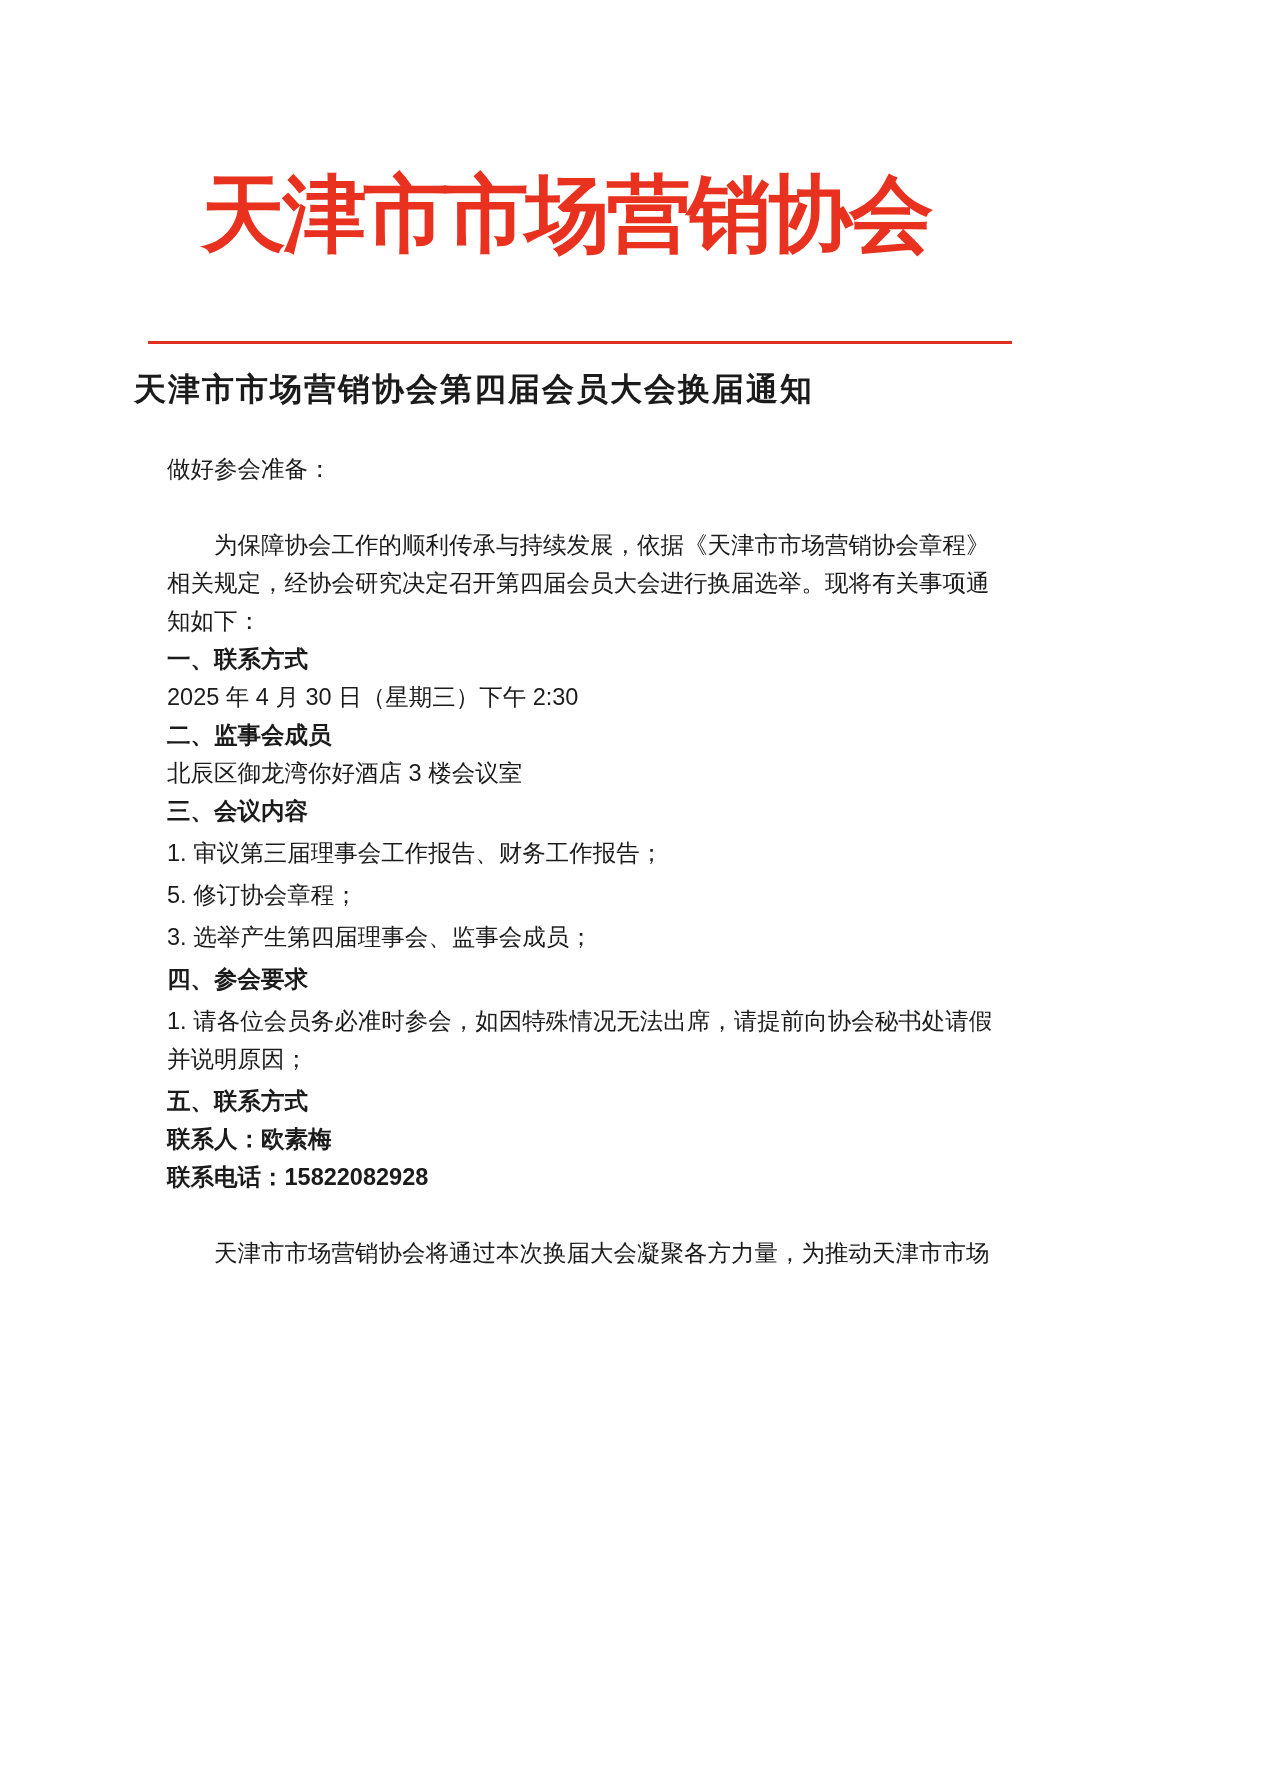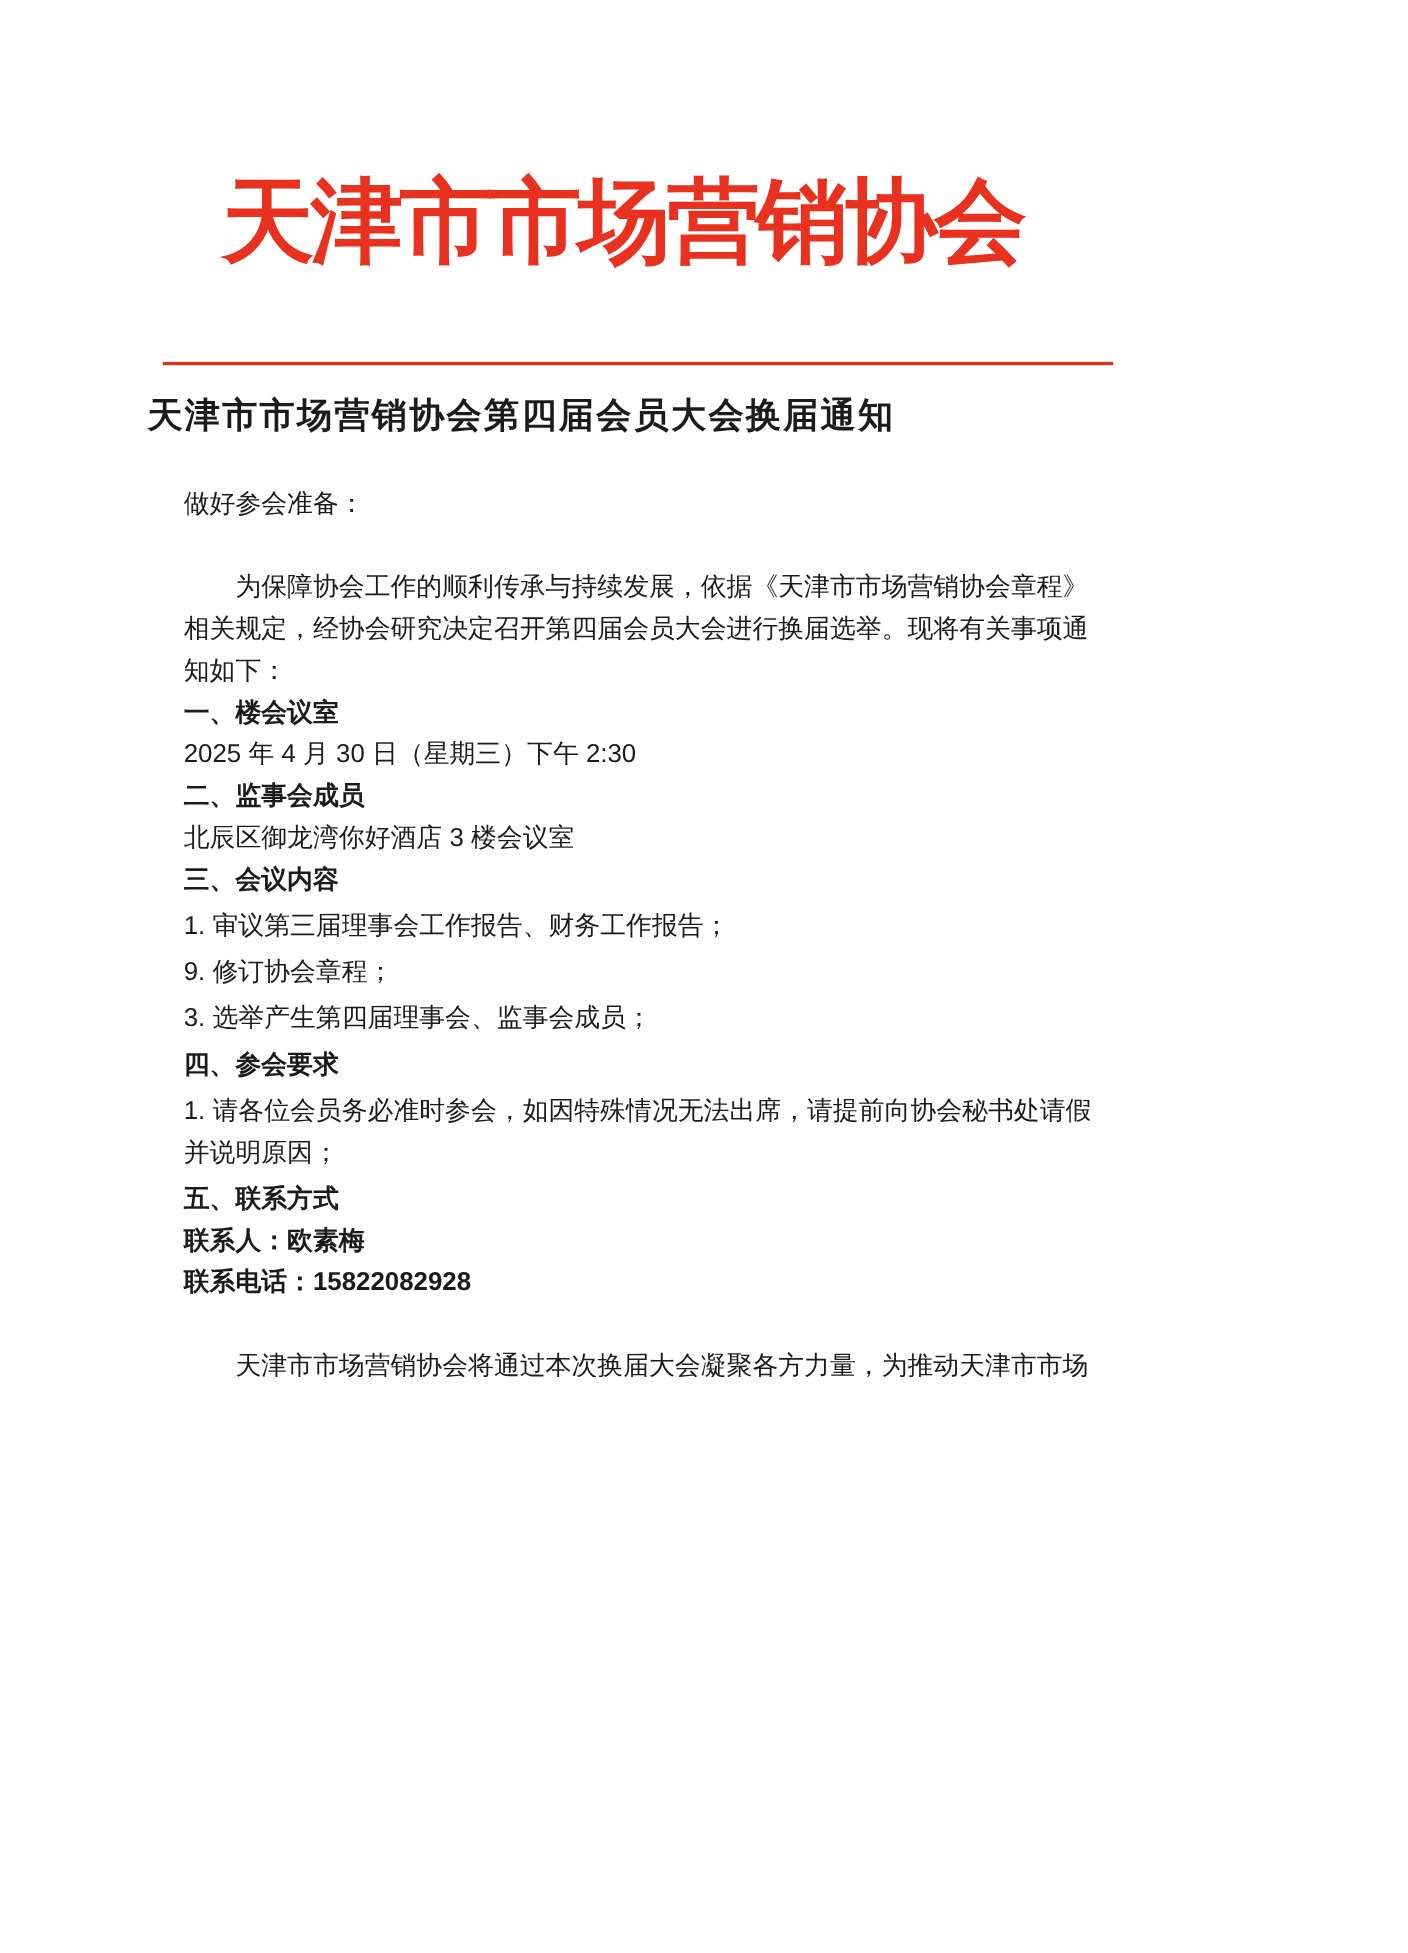--- a/index.html
+++ b/index.html
@@ -1,17 +1,17 @@
 <!DOCTYPE html>
 <html><head>
 <meta charset="utf-8">
 <style>
   html,body { margin:0; padding:0; background:#ffffff; }
   .page {
-    position:relative; width:1280px; height:1252px; margin:0 auto;
+    position:relative; width:1280px; height:1252px; margin:12px auto;
     background:#ffffff; overflow:hidden;
     font-family:"Liberation Sans","DejaVu Sans",sans-serif;
     color:#1b1b1b;
   }
   .org-header {
     position:absolute; left:134px; top:150px; width:864px;
     text-align:center;
     font-family:"Liberation Serif","DejaVu Serif",serif;
     font-weight:700; font-size:84px; line-height:106px;
     letter-spacing:-3px; color:#e8311f; white-space:nowrap;
@@ -66,29 +66,29 @@
   <div class="org-header">天津市市场营销协会</div>
 
   <div class="rule"></div>
 
   <div class="doc-title">天津市市场营销协会第四届会员大会换届通知</div>
 
   <div class="body-block">
     <p>做好参会准备：</p>
     <p class="intro">为保障协会工作的顺利传承与持续发展，依据《天津市市场营销协会章程》相关规定，经协会研究决定召开第四届会员大会进行换届选举。现将有关事项通知如下：</p>
 
-    <p class="sec-h">一、楼会议室</p>
+    <p class="sec-h">一、联系方式</p>
     <p>2025 年 4 月 30 日（星期三）下午 2:30</p>
 
     <p class="sec-h">二、监事会成员</p>
     <p>北辰区御龙湾你好酒店 3 楼会议室</p>
 
     <p class="sec-h">三、会议内容</p>
     <p class="sp">1. 审议第三届理事会工作报告、财务工作报告；</p>
-    <p class="sp">9. 修订协会章程；</p>
+    <p class="sp">5. 修订协会章程；</p>
     <p class="sp">3. 选举产生第四届理事会、监事会成员；</p>
 
     <p class="sec-h sp">四、参会要求</p>
     <p class="sp">1. 请各位会员务必准时参会，如因特殊情况无法出席，请提前向协会秘书处请假并说明原因；</p>
 
     <p class="sec-h sp">五、联系方式</p>
     <p class="bold-line">联系人：欧素梅</p>
     <p class="bold-line">联系电话：15822082928</p>
 
     <p class="closing">天津市市场营销协会将通过本次换届大会凝聚各方力量，为推动天津市市场营销行业的发展注入新活力。期待各位会员积极参与，共商协会发展大计！</p>

